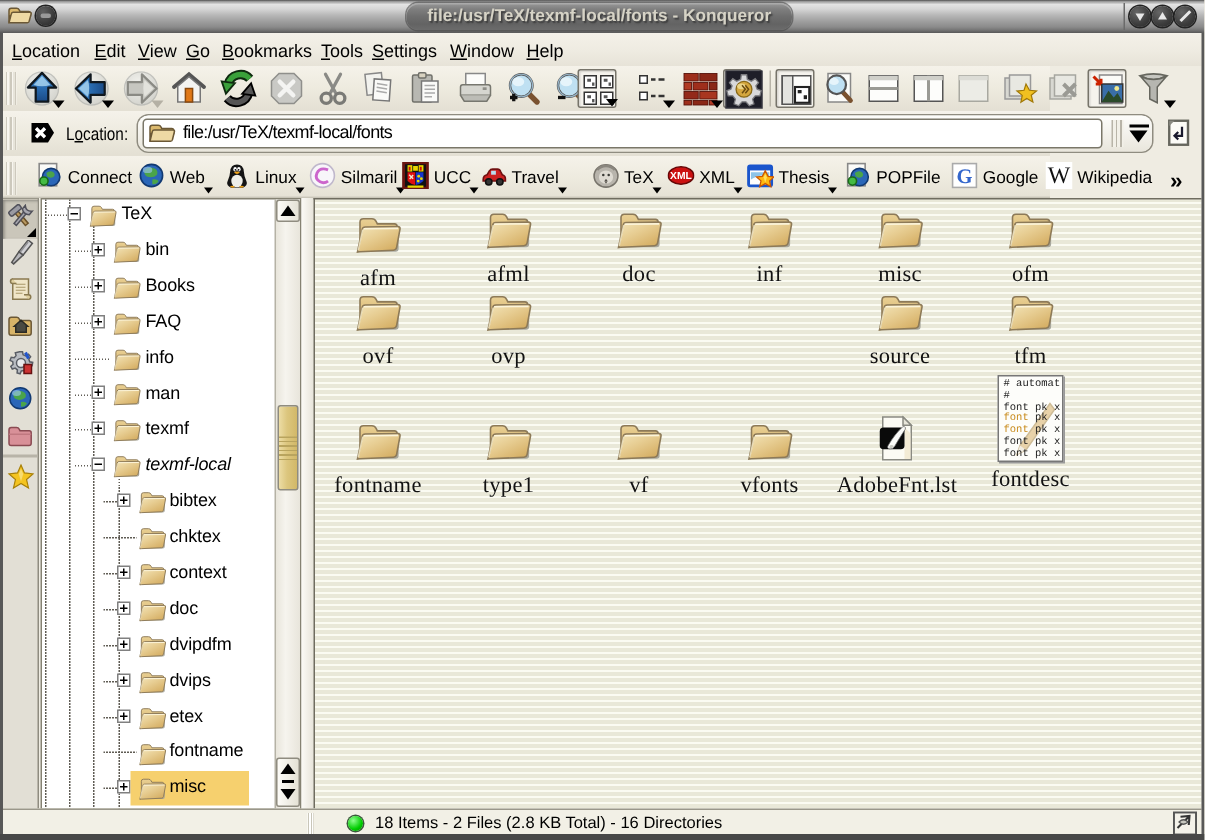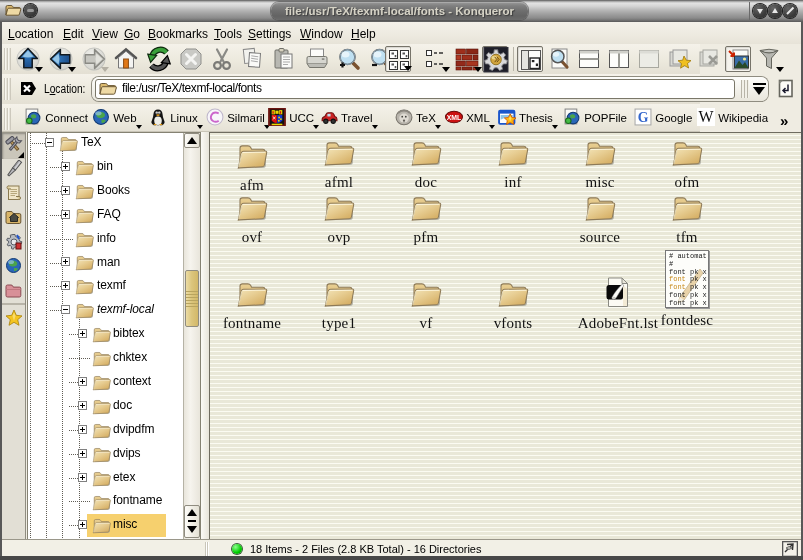--- a/index.html
+++ b/index.html
@@ -608,42 +608,39 @@
         </svg><div class="cap">misc</div></div>
       <div class="fi" style="left:-3px;top:59px"><svg width="34" height="30" viewBox="0 0 34 30">
           <use href="#fol"></use>
         </svg><div class="cap">ovf</div></div>
       <div class="fi" style="left:432px;top:4px"><svg width="34" height="30" viewBox="0 0 34 30">
           <use href="#fol"></use>
         </svg><div class="cap">ofm</div></div>
       <div class="fi" style="left:84px;top:59px"><svg width="34" height="30" viewBox="0 0 34 30">
           <use href="#fol"></use>
         </svg><div class="cap">ovp</div></div>
-      <div class="fi" style="left:171px;top:59px"><svg width="34" height="30" viewBox="0 0 34 30">
-          <use href="#fol"></use>
-        </svg><div class="cap">pfm</div></div>
       <div class="fi" style="left:345px;top:59px"><svg width="34" height="30" viewBox="0 0 34 30">
           <use href="#fol"></use>
         </svg><div class="cap">source</div></div>
       <div class="fi" style="left:432px;top:59px"><svg width="34" height="30" viewBox="0 0 34 30">
           <use href="#fol"></use>
         </svg><div class="cap">tfm</div></div>
       <div class="fi" style="left:-3px;top:145px"><svg width="34" height="30" viewBox="0 0 34 30">
           <use href="#fol"></use>
         </svg><div class="cap">fontname</div></div>
       <div class="fi" style="left:84px;top:145px"><svg width="34" height="30" viewBox="0 0 34 30">
           <use href="#fol"></use>
         </svg><div class="cap">type1</div></div>
       <div class="fi" style="left:171px;top:145px"><svg width="34" height="30" viewBox="0 0 34 30">
           <use href="#fol"></use>
         </svg><div class="cap">vf</div></div>
       <div class="fi" style="left:258px;top:145px"><svg width="34" height="30" viewBox="0 0 34 30">
           <use href="#fol"></use>
         </svg><div class="cap">vfonts</div></div>
-      <div class="fi" style="left:363px;top:144px"><svg width="24" height="31" viewBox="0 0 24 31">
+      <div class="fi" style="left:343px;top:144px"><svg width="24" height="31" viewBox="0 0 24 31">
           <path d="M2.5,1 L16,1 L21.5,6.5 L21.5,29.5 L2.5,29.5 Z" fill="#fcfbf4" stroke="#8a8a82"></path>
 <path d="M16,1 L16,6.5 L21.5,6.5 Z" fill="#e8e6da" stroke="#8a8a82"></path>
 <path d="M17,8 L21,12 L21,29 L17,29 Z" fill="#f0e4c8" opacity="0.7"></path>
 <rect x="0.5" y="8" width="16.5" height="14.5" rx="2.5" fill="#0a0a0a"></rect>
 <path d="M16,7.4 C12.5,10.5 9,15 6.2,19.8 Q5,21.8 7,22.2 Q9.3,22.6 10.4,20.6 C13.2,15.8 15.6,12 17.5,9.2 Q18.2,7.8 16.8,7.4 Z" fill="#fbfbf8" stroke="#666" stroke-width="0.5"></path>
 <path d="M7.2,21.8 Q9,22.2 10,20.5 Q9,19.5 7.5,19.8 Q6.5,20.8 7.2,21.8 Z" fill="#c8c8c0"></path>
         </svg><div class="cap">AdobeFnt.lst</div></div>
       <div class="fi" style="left:432px;top:117px"><div style="position:relative;display:inline-block;width:44px;height:58px;background:#fdfdfa;border:1px solid #777;box-shadow:1px 1px 0 #999;text-align:left">
 <svg width="44" height="58" style="position:absolute;left:0;top:0;opacity:0.55">
             <path d="M34,18 L14,46 L12,52 L18,49 L37,22 Z" fill="#d8b068" stroke="#a88848" stroke-width="1"></path>

